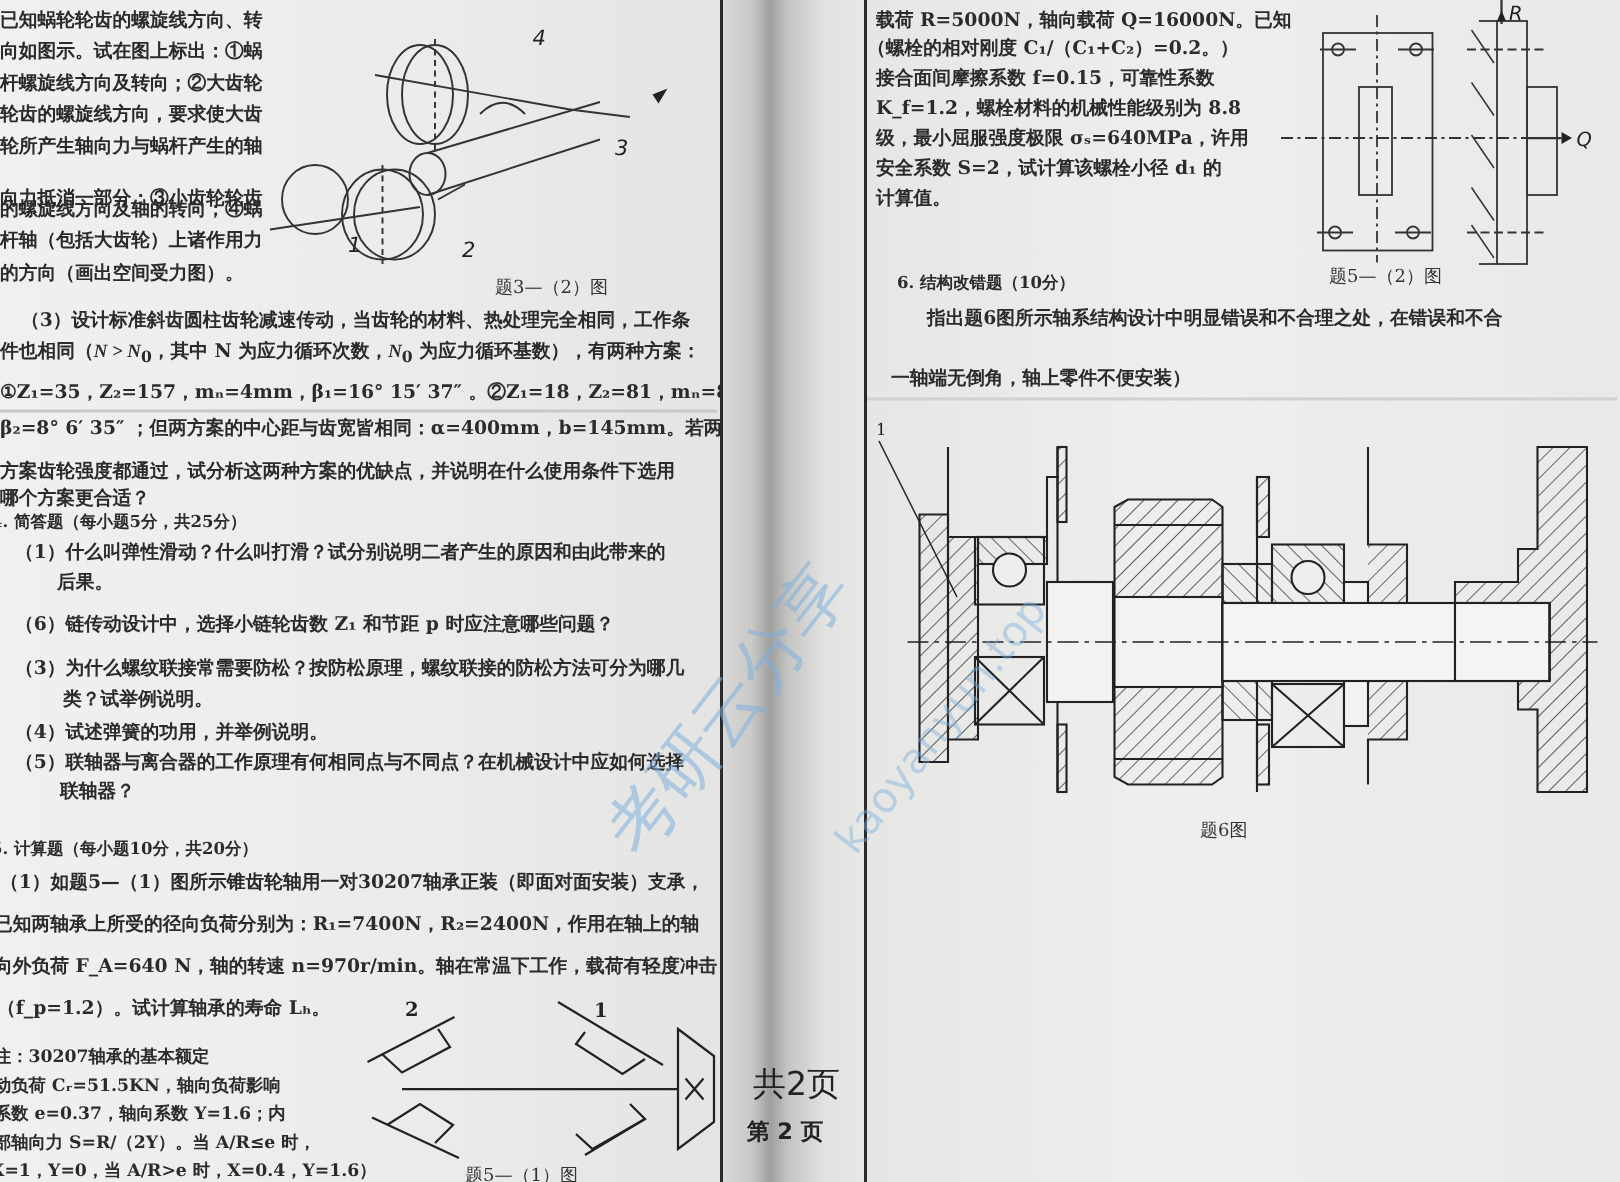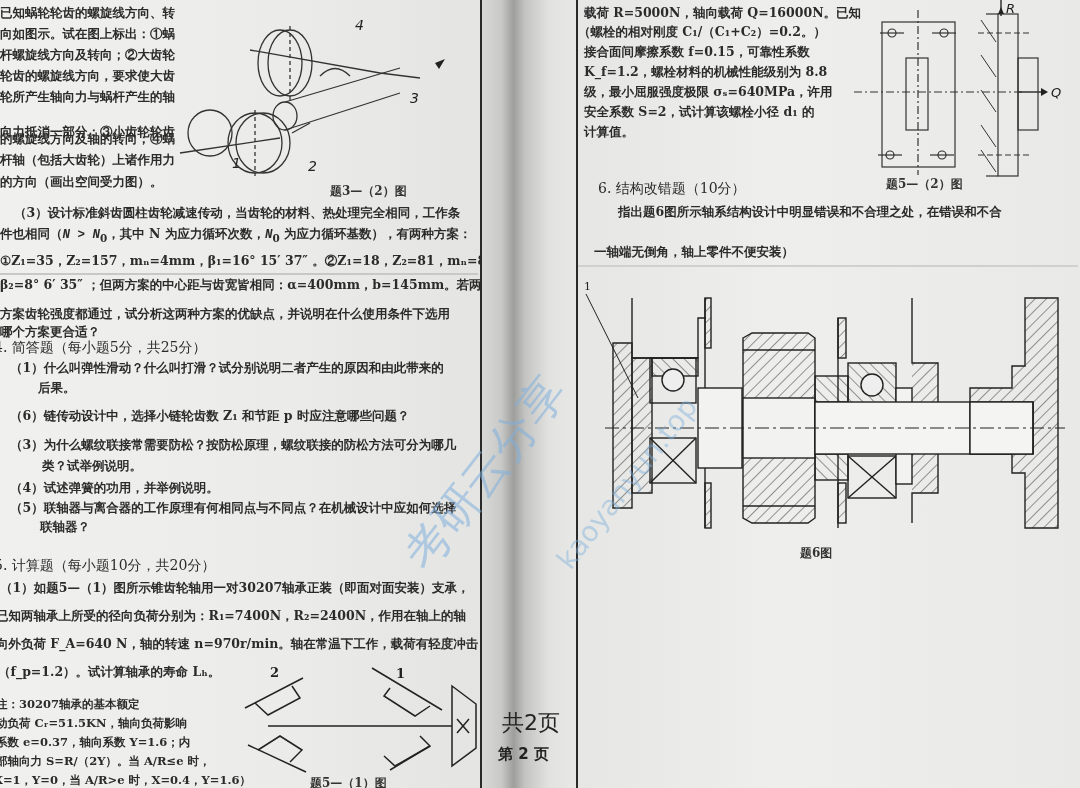--- a/index.html
+++ b/index.html
@@ -4,23 +4,23 @@
 <style>
   html,body{margin:0;padding:0;}
   body{width:1080px;height:788px;overflow:hidden;background:#e9e9e7;position:relative;
        font-family:"DejaVu Serif","Liberation Serif",serif;color:#222;}
   .page{position:absolute;top:0;height:788px;overflow:hidden;}
   #left{left:0;width:482px;background:linear-gradient(90deg,#f0f0ee 0%,#ebebe9 60%,#e4e4e2 100%);}
   #gutter{left:482px;width:96px;background:linear-gradient(90deg,#d8d8d6 0%,#c9c9c7 20%,#9e9e9c 33%,#c4c4c2 45%,#e2e2e0 70%,#e8e8e6 100%);}
   #right{left:578px;width:502px;background:linear-gradient(90deg,#e6e6e4 0%,#eeeeec 40%,#e9e9e7 100%);}
   .vline{position:absolute;top:0;width:2px;height:788px;background:#2a2a2a;}
   .t{position:absolute;font-size:12.5px;line-height:15px;white-space:nowrap;font-weight:bold;color:#2b2b2b;}
-  .h{font-size:14px;font-weight:normal;}
-  .cap{position:absolute;font-size:12px;font-weight:bold;white-space:nowrap;color:#333;}
-  .m{font-style:italic;font-family:Liberation Mono, monospace;}
+  .h{font-size:11px;font-weight:bold;}
+  .cap{position:absolute;font-size:12px;font-weight:normal;white-space:nowrap;color:#333;}
+  .m{font-style:italic;font-family:Liberation Serif, serif;}
   .sep{position:absolute;height:2px;background:#c8c8c6;}
   svg{position:absolute;overflow:visible;}
   .wm{position:absolute;color:#7fb0dc;opacity:.55;font-family:"DejaVu Sans",sans-serif;transform-origin:left top;white-space:nowrap;pointer-events:none;}
   .pageno{position:absolute;font-family:"DejaVu Sans",sans-serif;color:#222;}
 </style>
 </head>
 <body>
 
 <div class="page" id="left">
 

